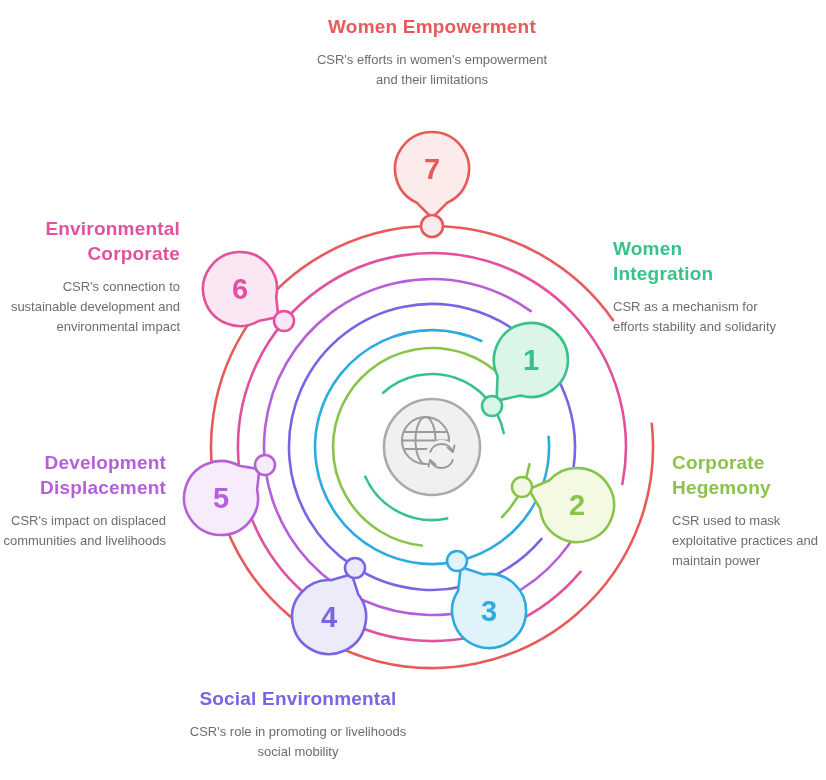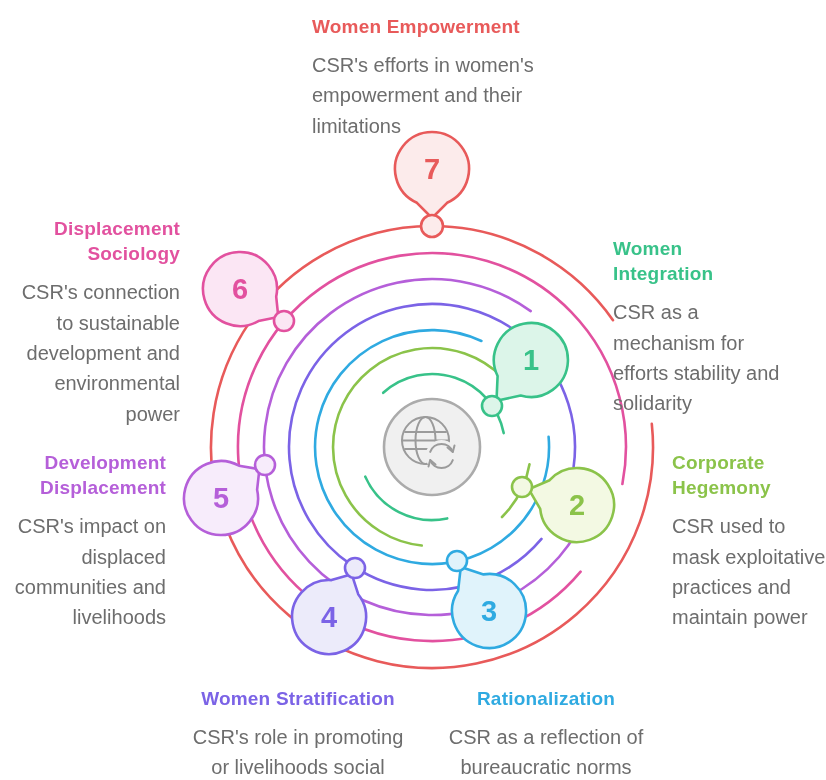--- a/index.html
+++ b/index.html
@@ -1,21 +1,21 @@
 <!DOCTYPE html>
 <html><head>
 <meta charset="utf-8">
 <style>
   html,body{margin:0;padding:0;background:#ffffff;}
   body{font-family:"Liberation Sans", sans-serif;}
   .stage{position:relative;width:826px;height:780px;background:#ffffff;overflow:hidden;}
   svg.diagram{position:absolute;left:0;top:0;}
   .topic{position:absolute;}
   .topic-title{font-size:19px;font-weight:700;line-height:1.32;letter-spacing:.2px;}
-  .topic-desc{margin-top:11px;font-size:20px;line-height:1.52;}
+  .topic-desc{margin-top:11px;font-size:13px;line-height:1.52;}
   svg text.bubble-num{font-family:"Liberation Sans", sans-serif;font-weight:700;font-size:29px;}
 </style>
 </head>
 <body>
 
 <div class="stage">
   <svg class="diagram" width="826" height="780" viewBox="0 0 826 780">
       <path d="M 383.2 392.8 A 73 73 0 0 1 503.7 433.1" fill="none" stroke="#38C289" stroke-width="2.6" stroke-linecap="round"></path>
       <path d="M 447.2 518.4 A 73 73 0 0 1 365.3 476.7" fill="none" stroke="#38C289" stroke-width="2.6" stroke-linecap="round"></path>
       <path d="M 421.7 545.5 A 99 99 0 1 1 502.0 377.0" fill="none" stroke="#8BC34A" stroke-width="2.6" stroke-linecap="round"></path>
@@ -78,33 +78,29 @@
     </svg>
 
   <div class="topic" style="top: 236px; left: 613px; width: 172px; text-align: left;">
     <div class="topic-title" style="color: rgb(56, 194, 137);">Women Integration</div>
     <div class="topic-desc" style="color: rgb(109, 109, 109);">CSR as a mechanism for efforts stability and solidarity</div>
   </div>
   <div class="topic" style="top: 450px; left: 672px; width: 160px; text-align: left;">
     <div class="topic-title" style="color: rgb(139, 195, 74);">Corporate Hegemony</div>
     <div class="topic-desc" style="color: rgb(109, 109, 109);">CSR used to mask exploitative practices and maintain power</div>
   </div>
-  <div class="topic" style="top: 686px; left: 441px; width: 210px; text-align: center;">
-    <div class="topic-title" style="color: rgb(47, 170, 225);">Rationalization</div>
-    <div class="topic-desc" style="color: rgb(109, 109, 109);">CSR as a reflection of bureaucratic norms and control</div>
-  </div>
   <div class="topic" style="top: 686px; left: 183px; width: 230px; text-align: center;">
-    <div class="topic-title" style="color: rgb(123, 99, 230);">Women Stratification</div>
+    <div class="topic-title" style="color: rgb(123, 99, 230);">Social Environmental</div>
     <div class="topic-desc" style="color: rgb(109, 109, 109);">CSR's role in promoting or livelihoods social mobility</div>
   </div>
   <div class="topic" style="top: 450px; right: 660px; width: 170px; text-align: right;">
     <div class="topic-title" style="color: rgb(181, 95, 217);">Development Displacement</div>
     <div class="topic-desc" style="color: rgb(109, 109, 109);">CSR's impact on displaced communities and livelihoods</div>
   </div>
   <div class="topic" style="top: 216px; right: 646px; width: 170px; text-align: right;">
-    <div class="topic-title" style="color: rgb(226, 81, 159);">Displacement Sociology</div>
-    <div class="topic-desc" style="color: rgb(109, 109, 109);">CSR's connection to sustainable development and environmental power</div>
+    <div class="topic-title" style="color: rgb(226, 81, 159);">Environmental Corporate</div>
+    <div class="topic-desc" style="color: rgb(109, 109, 109);">CSR's connection to sustainable development and environmental impact</div>
   </div>
-  <div class="topic" style="top: 14px; left: 312px; width: 240px; ">
+  <div class="topic" style="top: 14px; left: 312px; width: 240px; text-align: center;">
     <div class="topic-title" style="color: rgb(232, 90, 90);">Women Empowerment</div>
     <div class="topic-desc" style="color: rgb(109, 109, 109);">CSR's efforts in women's empowerment and their limitations</div>
   </div>
 </div>
 
 </body></html>

